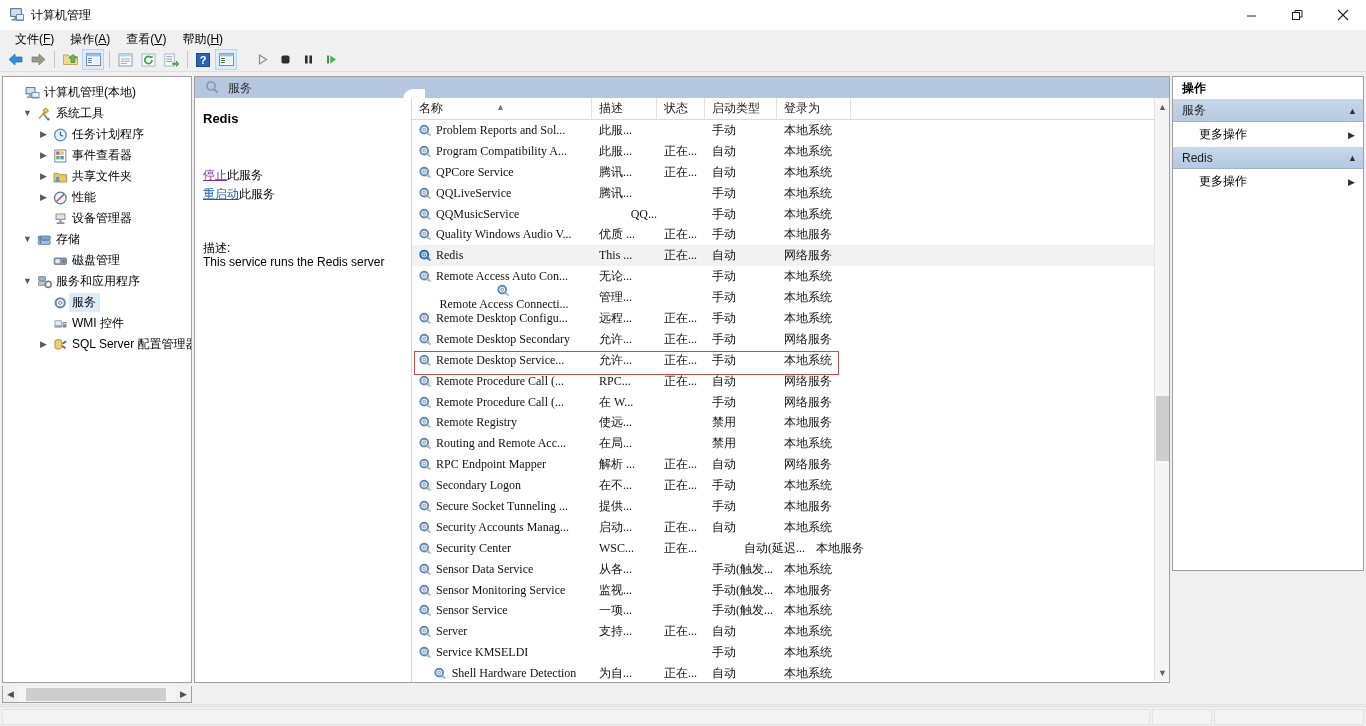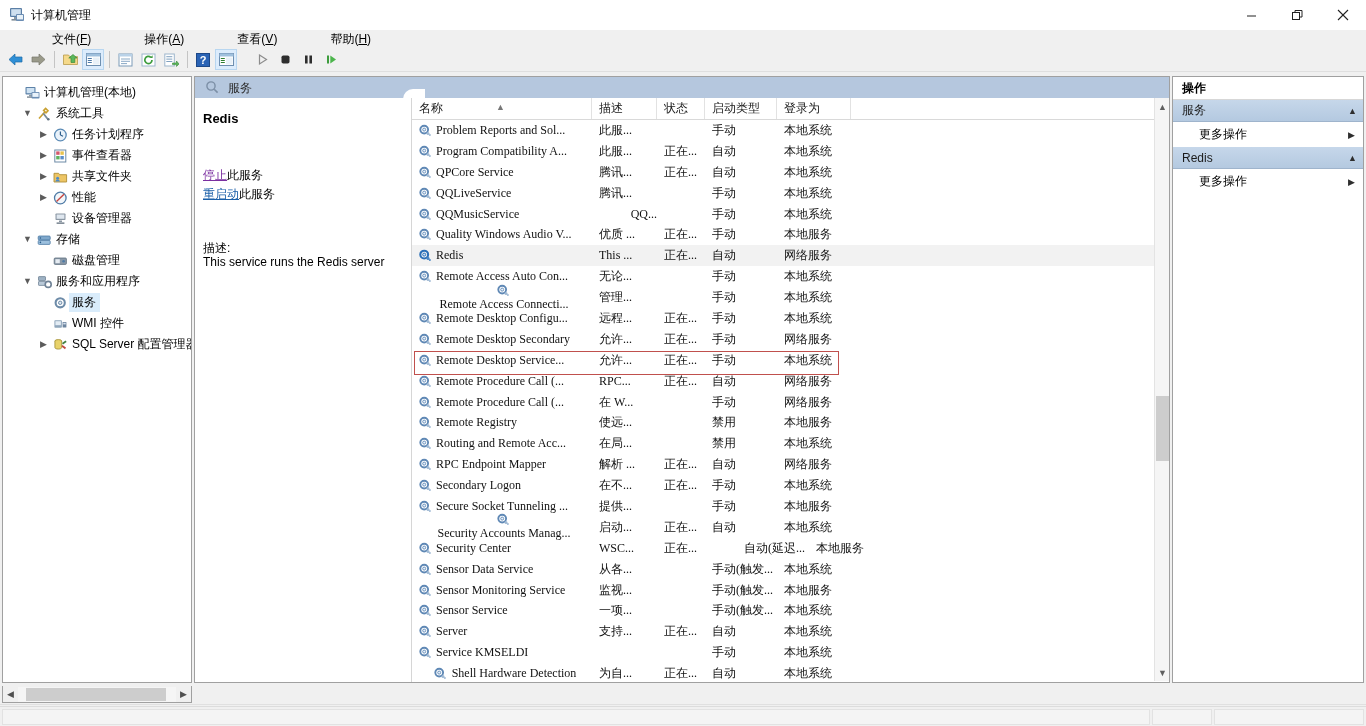--- a/index.html
+++ b/index.html
@@ -13,21 +13,21 @@
 
   
   .titlebar{position:absolute;left:0;top:0;width:1366px;height:30px;background:#ffffff;}
   .tb-icon{position:absolute;left:8px;top:6px;width:18px;height:18px;}
   .tb-title{position:absolute;left:31px;top:6px;font-size:12px;color:#000;line-height:18px;}
   .tb-btns{position:absolute;right:0;top:0;height:30px;display:flex;}
   .tb-btn{width:46px;height:30px;display:flex;align-items:center;justify-content:center;font-size:13px;color:#222;}
 
   
   .menubar{position:absolute;left:0;top:30px;width:1366px;height:18px;background:#f0f0f0;display:flex;align-items:center;padding-left:7px;}
-  .menu-item{padding:1px 8px;font-size:12px;color:#000;line-height:16px;margin-left:37px;}
+  .menu-item{padding:1px 8px;font-size:12px;color:#000;line-height:16px;}
   .mnem{text-decoration:underline;}
 
   
   .toolbar{position:absolute;left:0;top:48px;width:1366px;height:23px;background:#f0f0f0;display:flex;align-items:center;padding-left:4px;}
   .tbtn{width:22px;height:21px;display:flex;align-items:center;justify-content:center;margin-right:1px;position:relative;}
   .tbtn.sel{background:#dcecfc;border:1px solid #b8d6f0;box-sizing:border-box;}
   .tsep{width:1px;height:17px;background:#c4c4c4;margin:0 4px;}
   .toolbar-line{position:absolute;left:0;top:71px;width:1366px;height:1px;background:#dfdfdf;}
 
   
@@ -79,21 +79,21 @@
   .vsb-arrow{width:15px;height:17px;display:flex;align-items:center;justify-content:center;font-size:9px;color:#606060;}
   .vsb-arrow.bot{position:absolute;bottom:0;left:0;}
   .vsb-thumb{position:absolute;left:1px;top:298px;width:13px;height:65px;background:#cdcdcd;}
 
   
   .tabstrip{position:absolute;left:194px;top:684px;width:976px;height:20px;}
   .tabstrip svg{display:block;}
   .tablabel{position:absolute;font-size:12px;color:#000;}
 
   
-  .pane-act{position:absolute;left:1172px;top:76px;width:192px;height:607px;background:#fff;border:1px solid #a0a0a0;box-sizing:border-box;overflow:hidden;}
+  .pane-act{position:absolute;left:1172px;top:76px;width:192px;height:495px;background:#fff;border:1px solid #a0a0a0;box-sizing:border-box;overflow:hidden;}
   .act-title{height:22px;background:#fff;border-bottom:1px solid #d7d7d7;display:flex;align-items:center;padding-left:9px;font-size:12px;font-weight:bold;}
   .act-group{height:21px;background:linear-gradient(to bottom,#c6d7ea 0%,#b4c9e0 100%);display:flex;align-items:center;padding:0 6px 0 9px;font-size:12px;color:#1b1b1b;border-bottom:1px solid #9fb4cc;}
   .act-group .gname{flex:1;}
   .act-group .gcar{font-size:9px;color:#2e2e2e;}
   .act-item{height:25px;display:flex;align-items:center;padding:0 8px 0 26px;font-size:12px;}
   .act-item .name{flex:1;}
   .act-item .arw{font-size:9px;color:#2e2e2e;}
 
   
   .statusbar{position:absolute;left:0;top:706px;width:1366px;height:20px;background:#f0f0f0;border-top:1px solid #dcdcdc;box-sizing:border-box;}
@@ -778,21 +778,21 @@
                 </svg>
               </span>
               <span>Secure Socket Tunneling ...</span>
             </div>
             <div class="cell desc" style="width: 65px; min-width: 65px;">提供...</div>
             <div class="cell status" style="width: 48px; min-width: 48px;"></div>
             <div class="cell startup" style="width: 72px; min-width: 72px;">手动</div>
             <div class="cell logon" style="width: 74px; min-width: 74px;">本地服务</div>
           </div>
           <div class="lrow">
-            <div class="cell name" style="width: 180px; min-width: 180px; flex-direction: column;">
+            <div class="cell name" style="width: 180px; min-width: 180px;">
               <span class="svcico">
                 <svg width="14" height="13" viewBox="0 0 14 13">
                   <circle cx="6.2" cy="5.6" r="3.9" fill="none" stroke="#5f88b5" stroke-width="1.9"></circle>
                   <circle cx="6.2" cy="5.6" r="1.5" fill="#eaf2fa" stroke="#5f88b5" stroke-width="0.9"></circle>
                   <circle cx="10" cy="9.4" r="1.5" fill="#9fb9d4"></circle>
                   <circle cx="11.9" cy="11" r="1" fill="#9fb9d4"></circle>
                 </svg>
               </span>
               <span>Security Accounts Manag...</span>
             </div>

